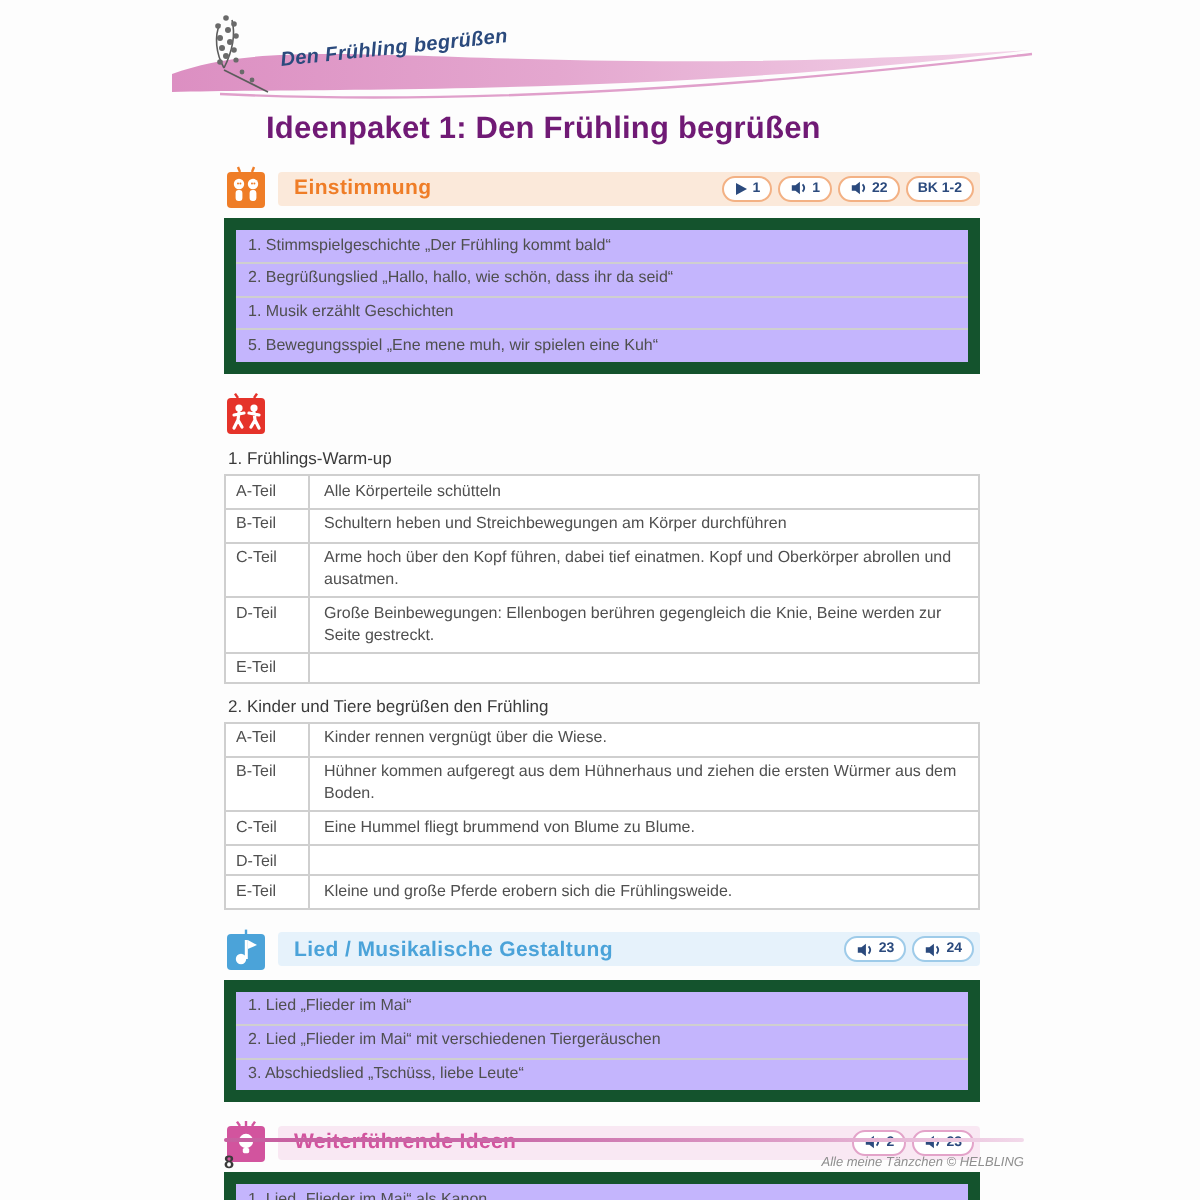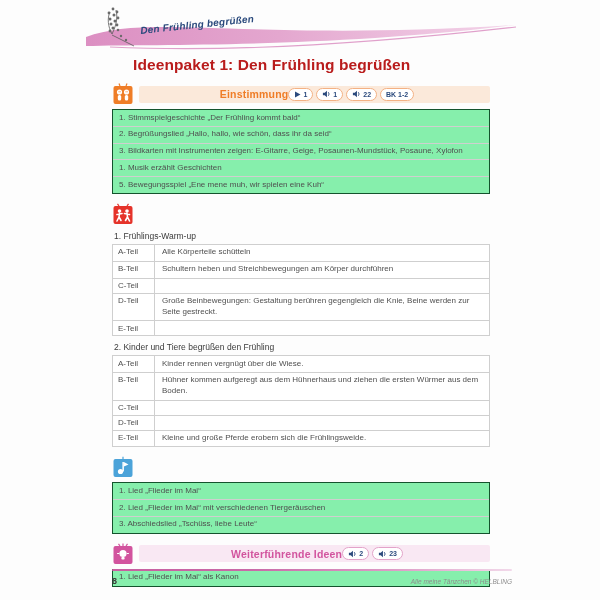--- a/index.html
+++ b/index.html
@@ -7,40 +7,40 @@
   body { font-family:"Liberation Sans", sans-serif; color:#4d4d4d; }
   .page { position:relative; width:600px; height:600px; background:#fdfdfd; overflow:hidden; }
 
   
   .ribbon-wrap { position:absolute; top:0; left:0; width:600px; height:58px; }
   .ribbon-label { position:absolute; left:140px; top:19px; transform:rotate(-6deg);
     font-size:10px; font-weight:bold; font-style:italic; color:#2b4a7d; letter-spacing:.2px; }
 
   
   .main { position:absolute; left:112px; top:56px; width:378px; }
-  .page-title { margin:0 0 9px 21px; font-size:15.5px; font-weight:bold; color:#b91c1c; letter-spacing:.1px; }
+  .page-title { margin:0 0 9px 21px; font-size:15.5px; font-weight:bold; color:#701a75; letter-spacing:.1px; }
 
   .section { margin-bottom:9px; }
   .sec-orange { --accent:#ef7d27; --band:#fbe9da; --pill:#f3b184; }
   .sec-red    { --accent:#e5332a; --band:#fce8e6; --pill:#f0988f; }
   .sec-blue   { --accent:#4ba3d9; --band:#e6f2fb; --pill:#9ecbe9; }
   .sec-pink   { --accent:#d2549e; --band:#f9e8f3; --pill:#e3a3c9; }
 
   .sec-header { display:flex; align-items:center; margin-bottom:4px; }
   .sec-icon { width:22px; height:22px; flex:none; margin-right:5px; }
   .band { flex:1; height:17px; background:var(--band); border-radius:2px;
-    display:flex; align-items:center; justify-content:center; padding:0 3px 0 8px; }
+    display:flex; align-items:center; justify-content:space-between; padding:0 3px 0 8px; }
   .sec-title { font-size:10.5px; font-weight:bold; color:var(--accent); letter-spacing:.2px; }
   .btns { display:flex; gap:3px; }
   .pill { display:flex; align-items:center; gap:2px; height:13px; padding:0 5px;
     background:#fff; border:1px solid var(--pill); border-radius:7px;
     font-size:7px; font-weight:bold; color:#2b4a7d; cursor:pointer; }
   .pill svg { display:block; }
 
-  .rows { list-style:none; border:1px solid #14532d; background:#86efac; }
+  .rows { list-style:none; border:6px solid #14532d; background:#c4b5fd; }
   .rows li { padding:2.5px 6px; font-size:8px; line-height:1.35; color:#4f4f4f; }
   .rows li + li { border-top:1px solid #cfcfcf; }
 
   .subheading { font-size:8.5px; font-weight:normal; color:#3a3a3a; margin:6px 0 3px 2px; }
   .ttable { border:1px solid #cfcfcf; background:#fff; }
   .trow { display:flex; }
   .trow + .trow { border-top:1px solid #cfcfcf; }
   .tlabel { flex:none; width:42px; padding:2.5px 5px; font-size:8px; color:#4f4f4f;
     border-right:1px solid #cfcfcf; }
   .ttext { flex:1; padding:2.5px 7px; font-size:8px; line-height:1.35; color:#4f4f4f; }
@@ -138,21 +138,20 @@
             </span>
             <span class="pill">
               <span>BK 1-2</span>
             </span>
           </span>
         </div>
       </div>
       <ul class="rows">
         <li>1. Stimmspielgeschichte „Der Frühling kommt bald“</li>
         <li>2. Begrüßungslied „Hallo, hallo, wie schön, dass ihr da seid“</li>
-        <li>3. Bildkarten mit Instrumenten zeigen: E-Gitarre, Geige, Posaunen-Mundstück, Posaune, Xylofon</li>
         <li>1. Musik erzählt Geschichten</li>
         <li>5. Bewegungsspiel „Ene mene muh, wir spielen eine Kuh“</li>
       </ul>
     </div>
 
     <div class="section sec-red">
       <div class="sec-header">
         <span class="sec-icon">
           <svg width="22" height="22" viewBox="0 0 22 22">
             <rect x="1.5" y="3" width="19" height="18" rx="2" fill="#e5332a"></rect>
@@ -173,42 +172,44 @@
         <div class="trow">
             <span class="tlabel">A-Teil</span>
             <span class="ttext">Alle Körperteile schütteln</span>
           </div>
         <div class="trow">
             <span class="tlabel">B-Teil</span>
             <span class="ttext">Schultern heben und Streichbewegungen am Körper durchführen</span>
           </div>
         <div class="trow">
             <span class="tlabel">C-Teil</span>
+            <span class="ttext">Arme hoch über den Kopf führen, dabei tief einatmen. Kopf und Oberkörper abrollen und ausatmen.</span>
           </div>
         <div class="trow">
             <span class="tlabel">D-Teil</span>
-            <span class="ttext">Große Beinbewegungen: Gestaltung berühren gegengleich die Knie, Beine werden zur Seite gestreckt.</span>
+            <span class="ttext">Große Beinbewegungen: Ellenbogen berühren gegengleich die Knie, Beine werden zur Seite gestreckt.</span>
           </div>
         <div class="trow">
             <span class="tlabel">E-Teil</span>
           </div>
       </div>
 
       <div class="subheading">2. Kinder und Tiere begrüßen den Frühling</div>
       <div class="ttable">
         <div class="trow">
             <span class="tlabel">A-Teil</span>
             <span class="ttext">Kinder rennen vergnügt über die Wiese.</span>
           </div>
         <div class="trow">
             <span class="tlabel">B-Teil</span>
             <span class="ttext">Hühner kommen aufgeregt aus dem Hühnerhaus und ziehen die ersten Würmer aus dem Boden.</span>
           </div>
         <div class="trow">
             <span class="tlabel">C-Teil</span>
+            <span class="ttext">Eine Hummel fliegt brummend von Blume zu Blume.</span>
           </div>
         <div class="trow">
             <span class="tlabel">D-Teil</span>
           </div>
         <div class="trow">
             <span class="tlabel">E-Teil</span>
             <span class="ttext">Kleine und große Pferde erobern sich die Frühlingsweide.</span>
           </div>
       </div>
     </div>
@@ -217,20 +218,39 @@
       <div class="sec-header">
         <span class="sec-icon">
           <svg width="22" height="22" viewBox="0 0 22 22">
             <rect x="1.5" y="3" width="19" height="18" rx="2" fill="#4ba3d9"></rect>
             <line x1="11" y1="3" x2="11" y2="0.8" stroke="#4ba3d9" stroke-width="1.2"></line>
             <circle cx="8.5" cy="15.5" r="2.6" fill="#fff"></circle>
             <rect x="10.4" y="6" width="1.5" height="9.5" fill="#fff"></rect>
             <path d="M11.9,6 L16.5,8.5 L11.9,10.5 Z" fill="#fff"></path>
           </svg>
         </span>
+        <div class="band">
+          <span class="sec-title">Lied / Musikalische Gestaltung</span>
+          <span class="btns">
+            <span class="pill">
+              <svg width="9" height="8" viewBox="0 0 10 8">
+                  <polygon points="1,2.5 3,2.5 5.5,0.5 5.5,7.5 3,5.5 1,5.5" fill="#2b4a7d"></polygon>
+                  <path d="M7,2 Q8.8,4 7,6" stroke="#2b4a7d" stroke-width="1" fill="none"></path>
+                </svg>
+              <span>23</span>
+            </span>
+            <span class="pill">
+              <svg width="9" height="8" viewBox="0 0 10 8">
+                  <polygon points="1,2.5 3,2.5 5.5,0.5 5.5,7.5 3,5.5 1,5.5" fill="#2b4a7d"></polygon>
+                  <path d="M7,2 Q8.8,4 7,6" stroke="#2b4a7d" stroke-width="1" fill="none"></path>
+                </svg>
+              <span>24</span>
+            </span>
+          </span>
+        </div>
       </div>
       <ul class="rows">
         <li>1. Lied „Flieder im Mai“</li>
         <li>2. Lied „Flieder im Mai“ mit verschiedenen Tiergeräuschen</li>
         <li>3. Abschiedslied „Tschüss, liebe Leute“</li>
       </ul>
     </div>
 
     <div class="section sec-pink">
       <div class="sec-header">

